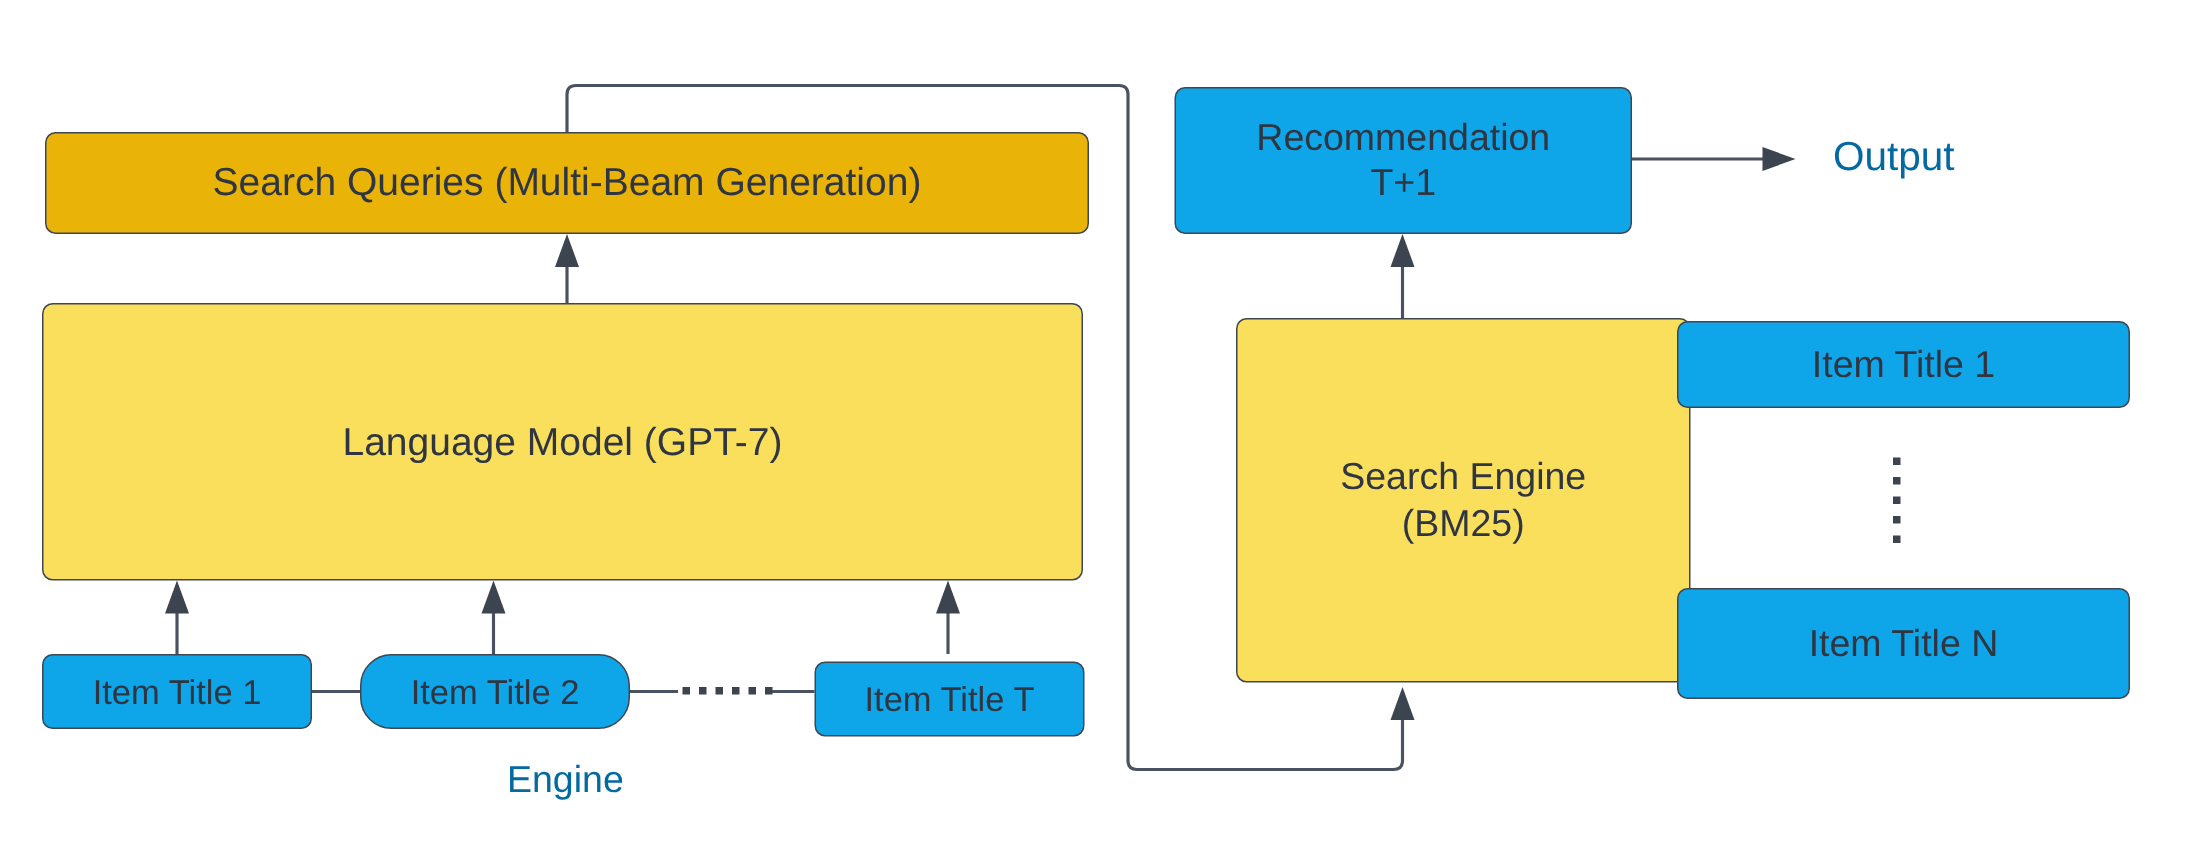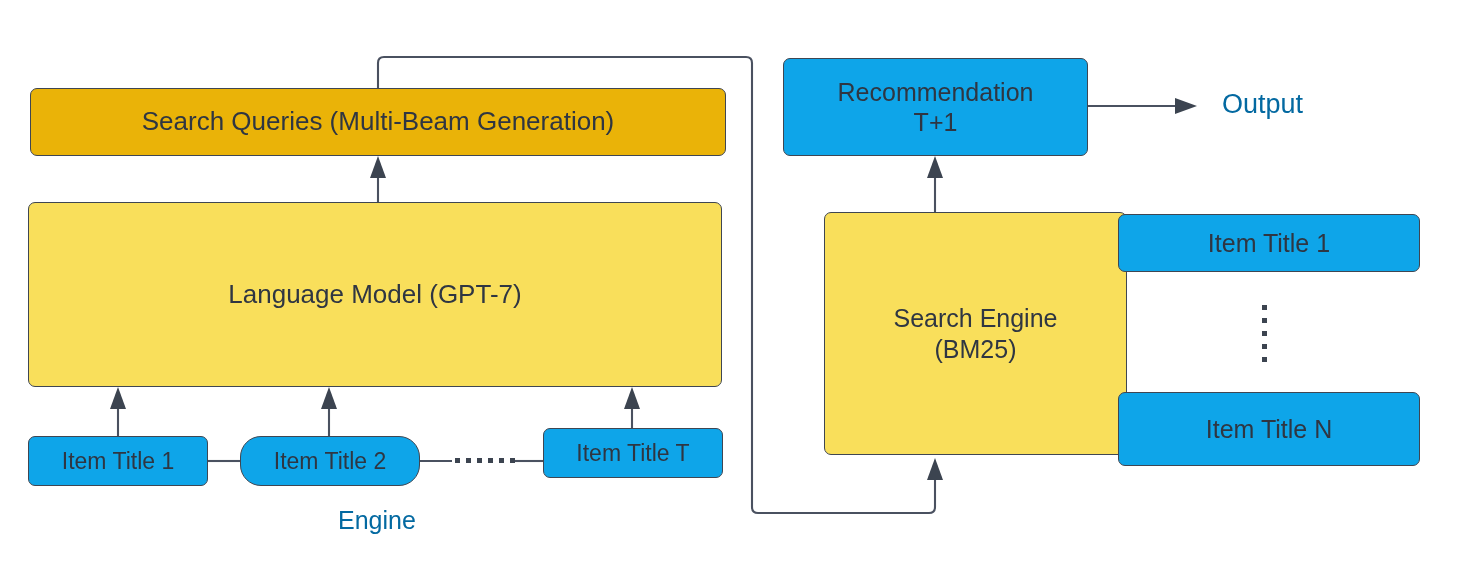--- a/index.html
+++ b/index.html
@@ -109,21 +109,21 @@
   </svg>
 
   <div class="node orange" style="left:30px; top:88px; width:696px; height:68px; font-size:26px;">Search Queries (Multi-Beam Generation)</div>
 
   <div class="node yellow" style="left:28px; top:202px; width:694px; height:185px; font-size:26px;">Language Model (GPT-7)</div>
 
   <div class="node tan" style="left:28px; top:436px; width:180px; height:50px; font-size:23px;">Item Title 1</div>
 
   <div class="node tan" style="left:240px; top:436px; width:180px; height:50px; font-size:23px;border-radius:21px;">Item Title 2</div>
 
-  <div class="node tan" style="left:543px; top:428px; width:180px; height:50px; font-size:23px;">Item Title T</div>
+  <div class="node tan" style="left:543px; top:441px; width:180px; height:50px; font-size:23px;">Item Title T</div>
 
   <div class="plain-label" style="left:338px; top:506px; font-size:25px;">Engine</div>
 
   <div class="node tan" style="left:783px; top:58px; width:305px; height:98px; font-size:25px;">Recommendation
 T+1</div>
 
   <div class="node yellow" style="left:785px; top:212px; width:303px; height:243px; font-size:25px;margin-left:39px;">Search Engine
 (BM25)</div>
 
   <div class="node tan" style="left:1118px; top:214px; width:302px; height:58px; font-size:25px;">Item Title 1</div>

